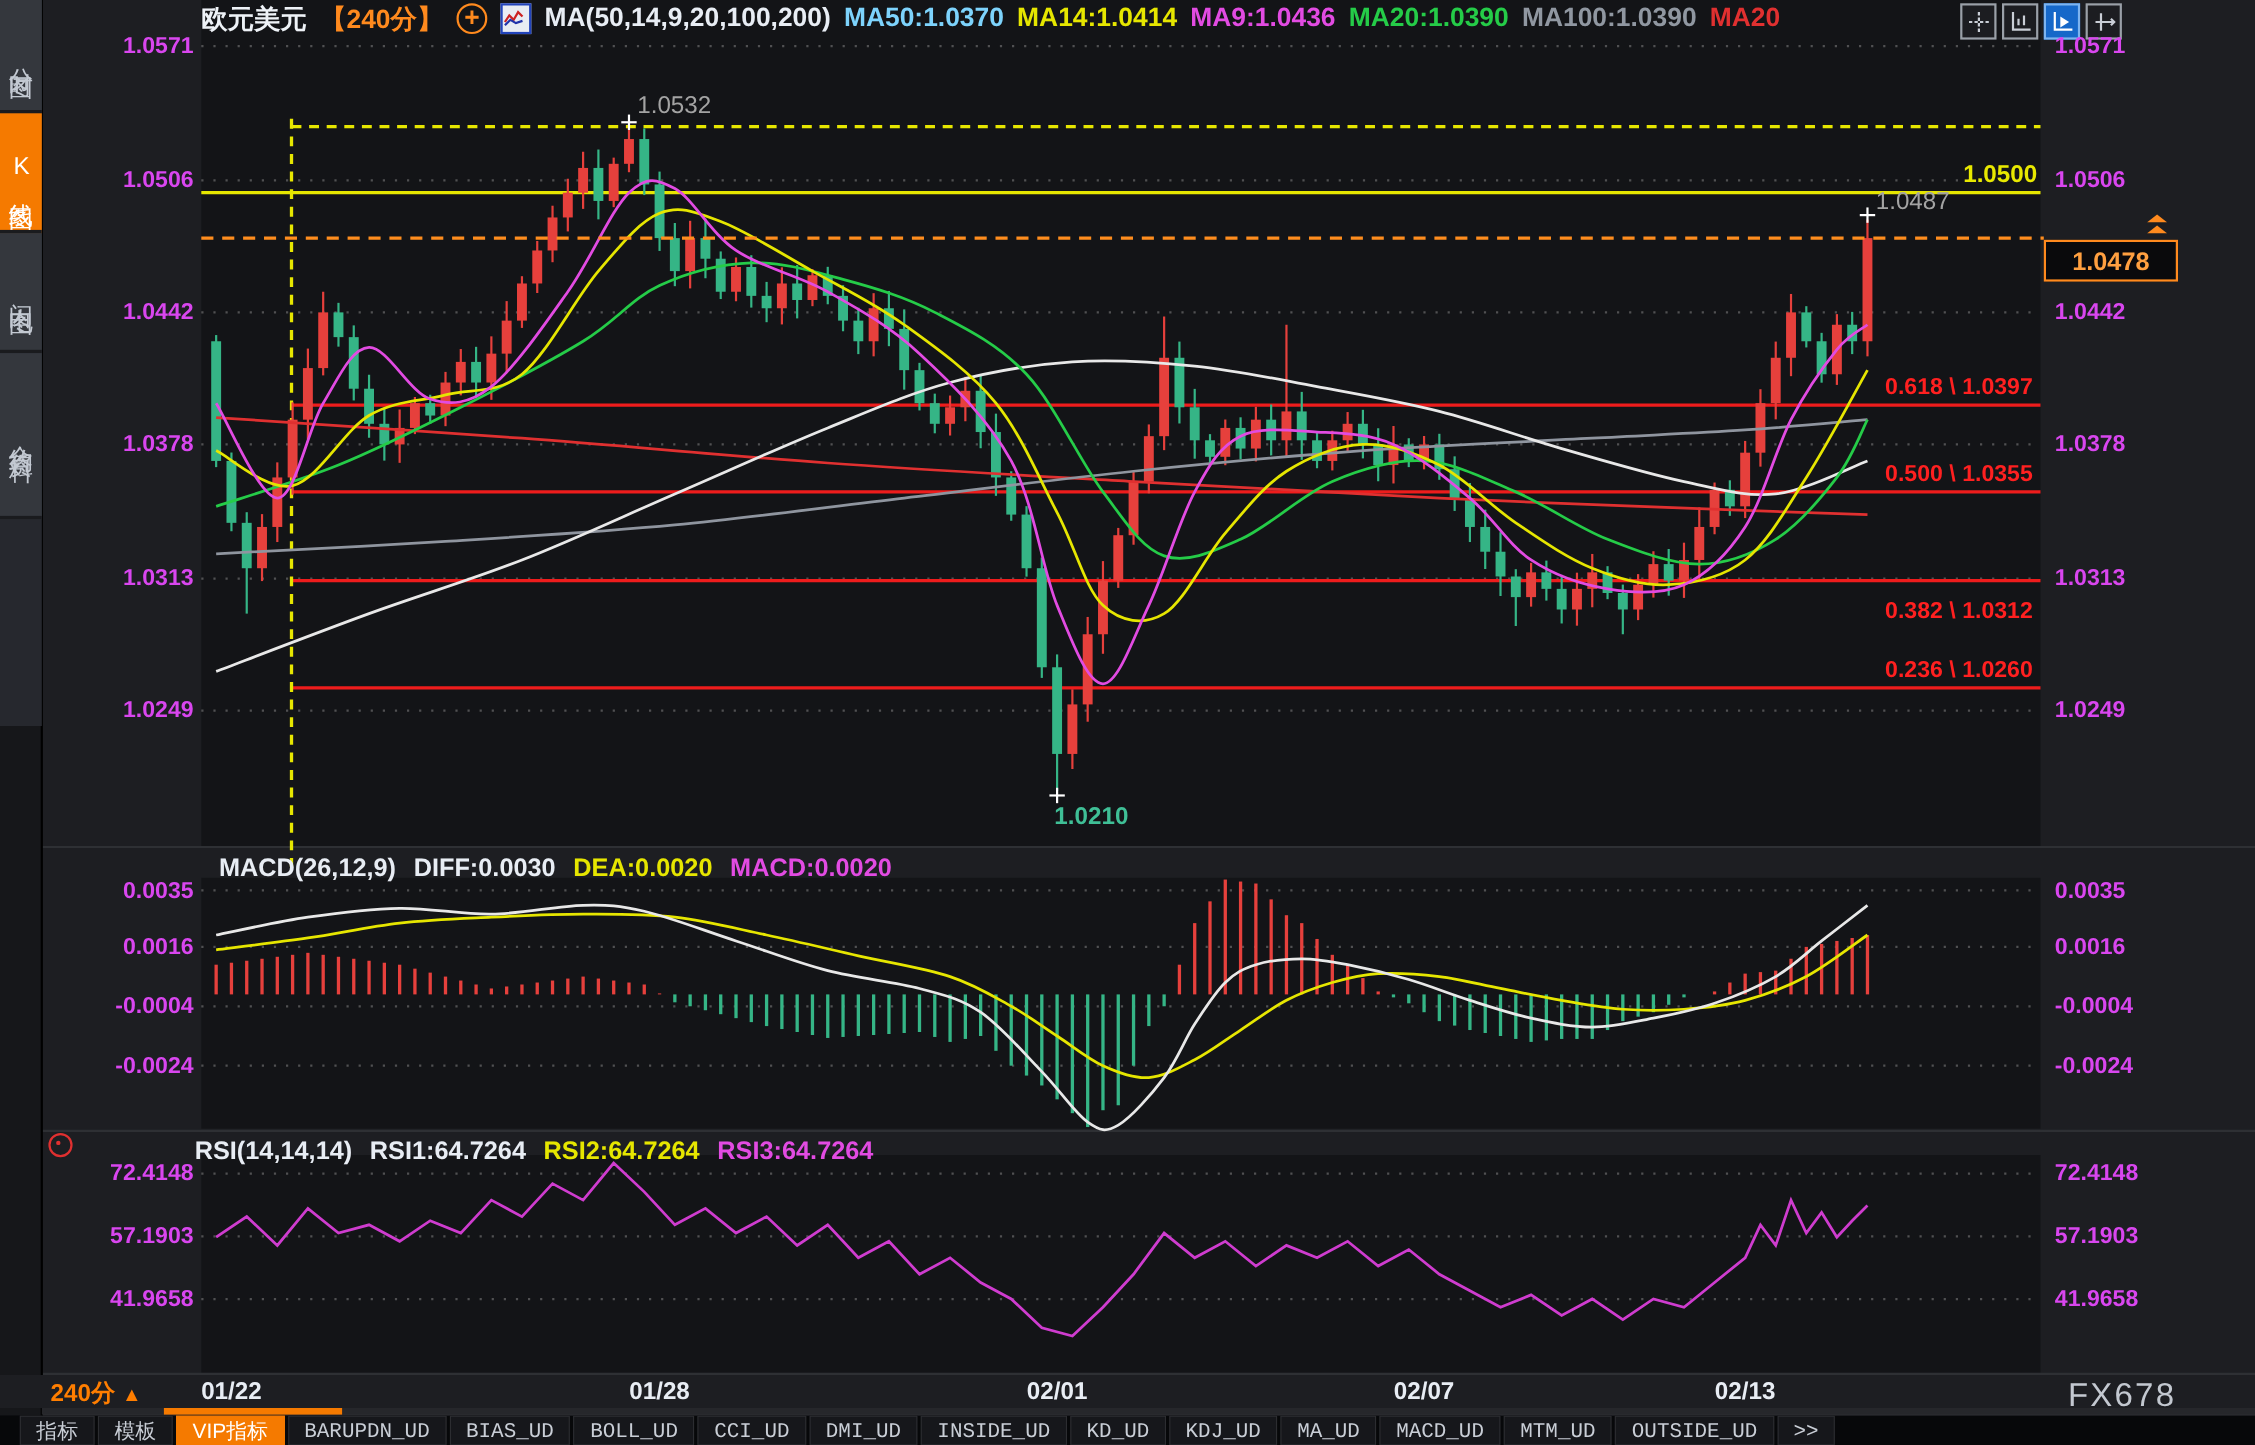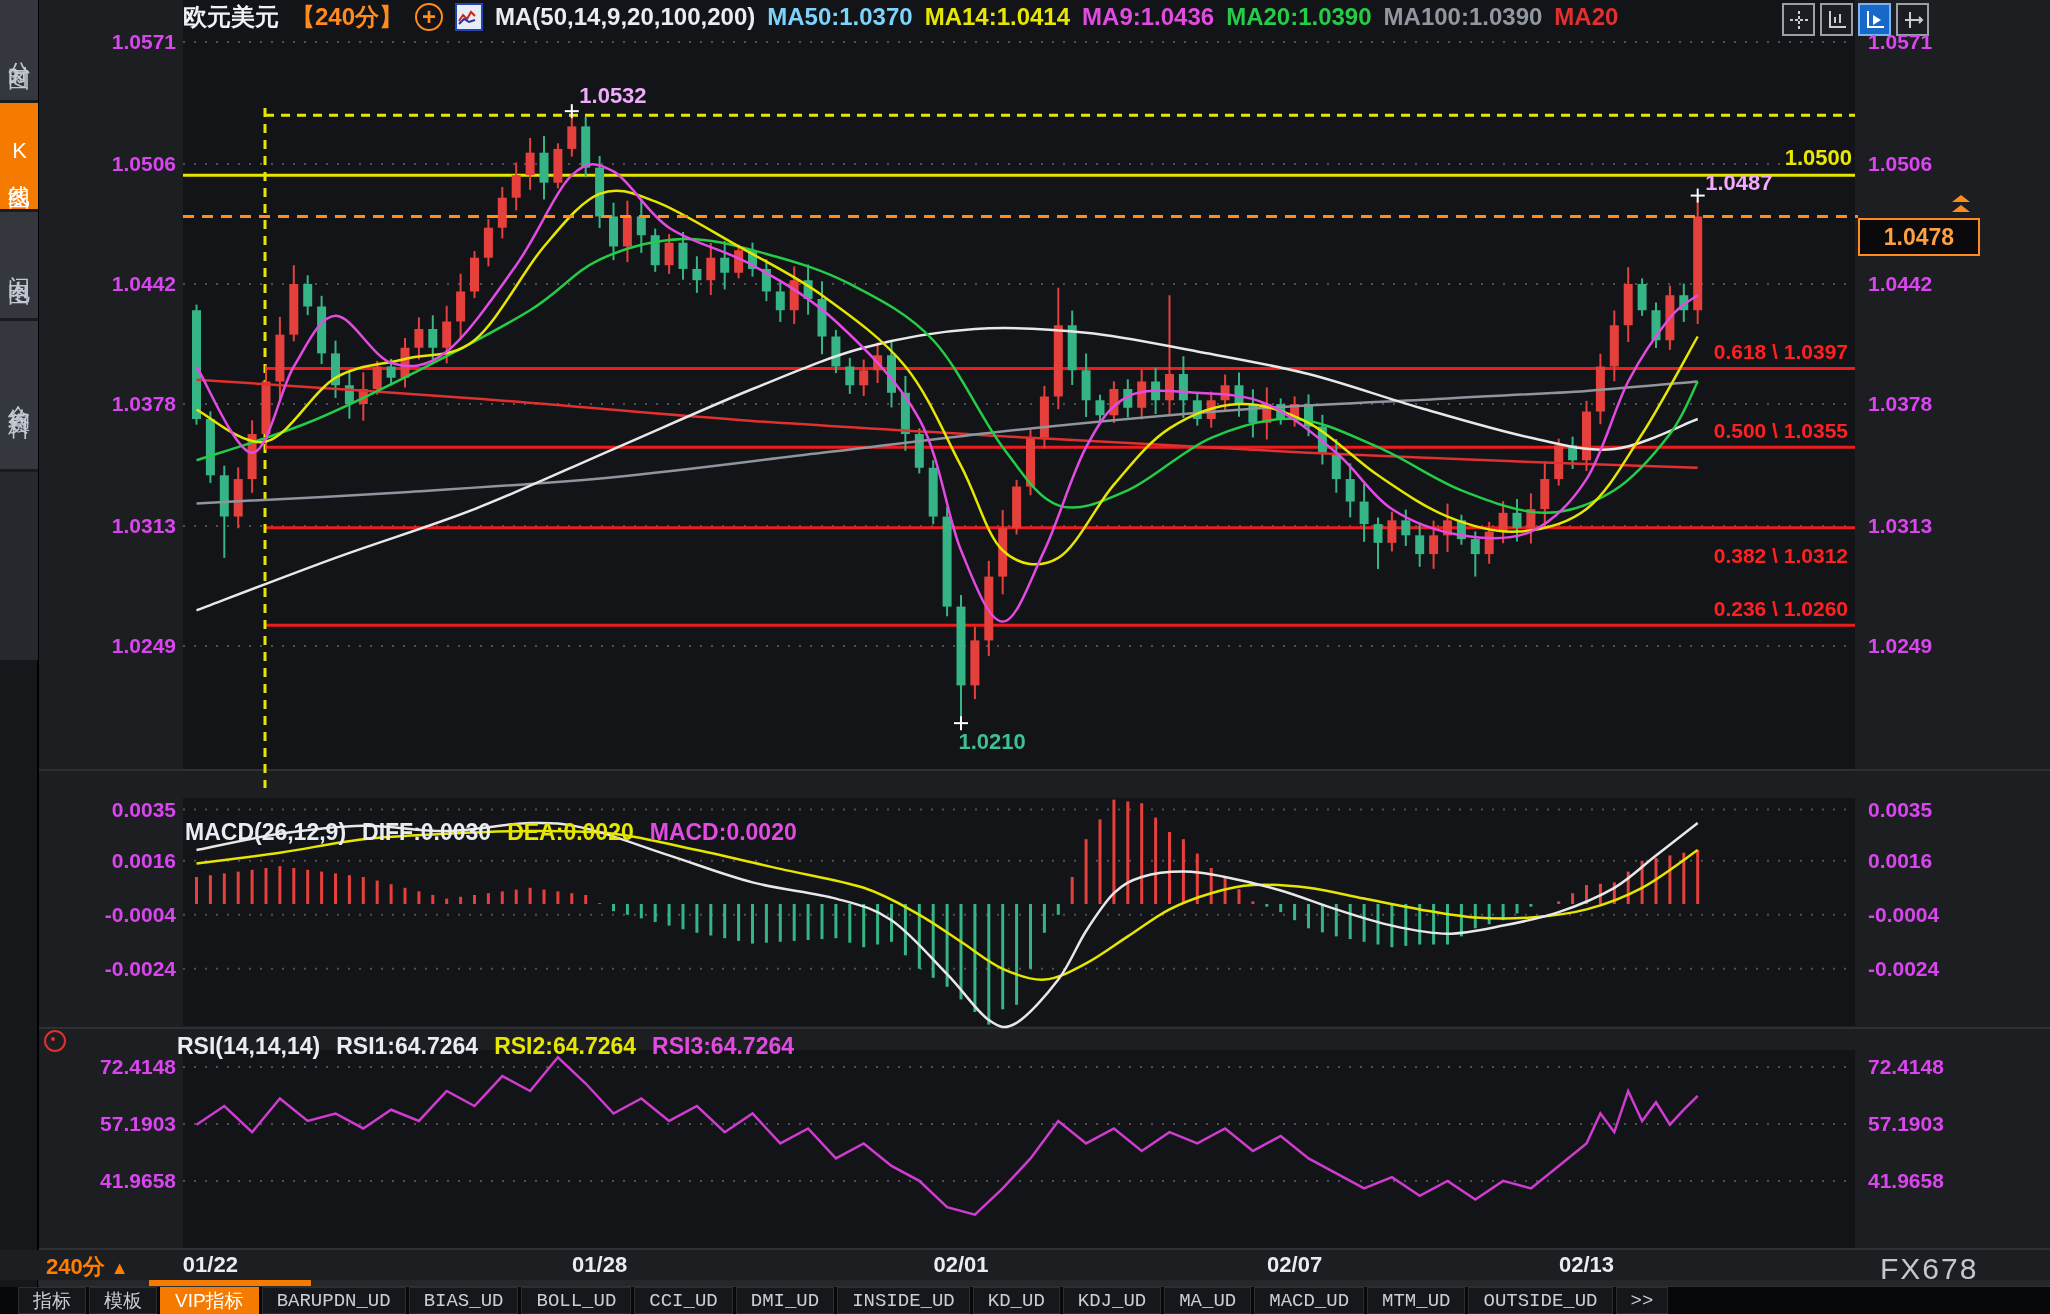--- a/index.html
+++ b/index.html
@@ -20,21 +20,21 @@
     display:inline-flex;align-items:center;justify-content:center;font-size:18px;line-height:1;font-weight:700;}
   .cs-ico{width:24px;height:24px;background:#e8ecf3;border:2px solid #2244bb;display:inline-block;}
   
   #toolbar{left:1782px;top:3px;display:flex;gap:5px;}
   .tool{width:29px;height:29px;border:2px solid #9aa0a8;background:#1c1d21;display:flex;align-items:center;justify-content:center;}
   .tool.active{border-color:#7db4f0;background:#1668c9;}
   
   .tick{color:#d946ef;font-size:21px;font-weight:600;transform:translateY(-50%);}
   .tickL{text-align:right;width:130px;}
   .fiblab{color:#ff2020;font-size:21px;font-weight:700;text-align:right;width:260px;}
-  .mark-high{color:#f0abfc;font-size:22px;font-weight:700;}
+  .mark-high{color:#a3a3a3;font-size:22px;font-weight:400;}
   .mark-low{color:#3fbf96;font-size:22px;font-weight:700;}
   .mark-res{color:#e8e800;font-size:22px;font-weight:700;}
   .pricebox{width:118px;height:34px;border:2px solid #ff8a1e;background:#0a0a0c;color:#ffa040;
     font-size:23px;font-weight:700;display:flex;align-items:center;justify-content:center;}
   .panel-hdr{height:28px;display:flex;align-items:center;gap:16px;white-space:nowrap;}
   .panel-hdr span{font-size:23px;font-weight:600;}
   .c-white{color:#e8edf4;} .c-yellow{color:#e6e600;} .c-magenta{color:#e24be2;}
   .target-ico{width:18px;height:18px;border:2px solid #e03030;border-radius:50%;position:relative;}
   .target-ico::after{content:"";position:absolute;left:5px;top:5px;width:4px;height:4px;border-radius:50%;background:#e03030;}
   
@@ -522,21 +522,21 @@
   <div class="abs fiblab" id="fib2" style="right: 202px; top: 499.827px; margin-top: 44px;">0.382 \ 1.0312</div>
   <div class="abs fiblab" id="fib3" style="right: 202px; top: 597.368px;">0.236 \ 1.0260</div>
   <div class="abs pricebox" id="pricebox" style="left: 1858px; top: 218.448px;">1.0478</div>
   <div class="abs" id="price-arrows" style="left: 1950px; top: 194.448px;">
     <svg width="22" height="22">
         <polygon points="11,1 20,8 2,8" fill="#ff8a1e"></polygon>
         <polygon points="11,11 20,18 2,18" fill="#ff8a1e"></polygon>
       </svg>
   </div>
 
-  <div class="abs panel-hdr" style="left:185px;top:774px;margin-top:44px;">
+  <div class="abs panel-hdr" style="left:199px;top:774px;">
     <span class="c-white">MACD(26,12,9)</span>
     <span class="c-white">DIFF:0.0030</span>
     <span class="c-yellow">DEA:0.0020</span>
     <span class="c-magenta">MACD:0.0020</span>
   </div>
 
   <div class="abs target-ico" style="left:44px;top:1030px;"></div>
   <div class="abs panel-hdr" style="left:177px;top:1032px;justify-content:flex-end;">
     <span class="c-white">RSI(14,14,14)</span>
     <span class="c-white">RSI1:64.7264</span>

